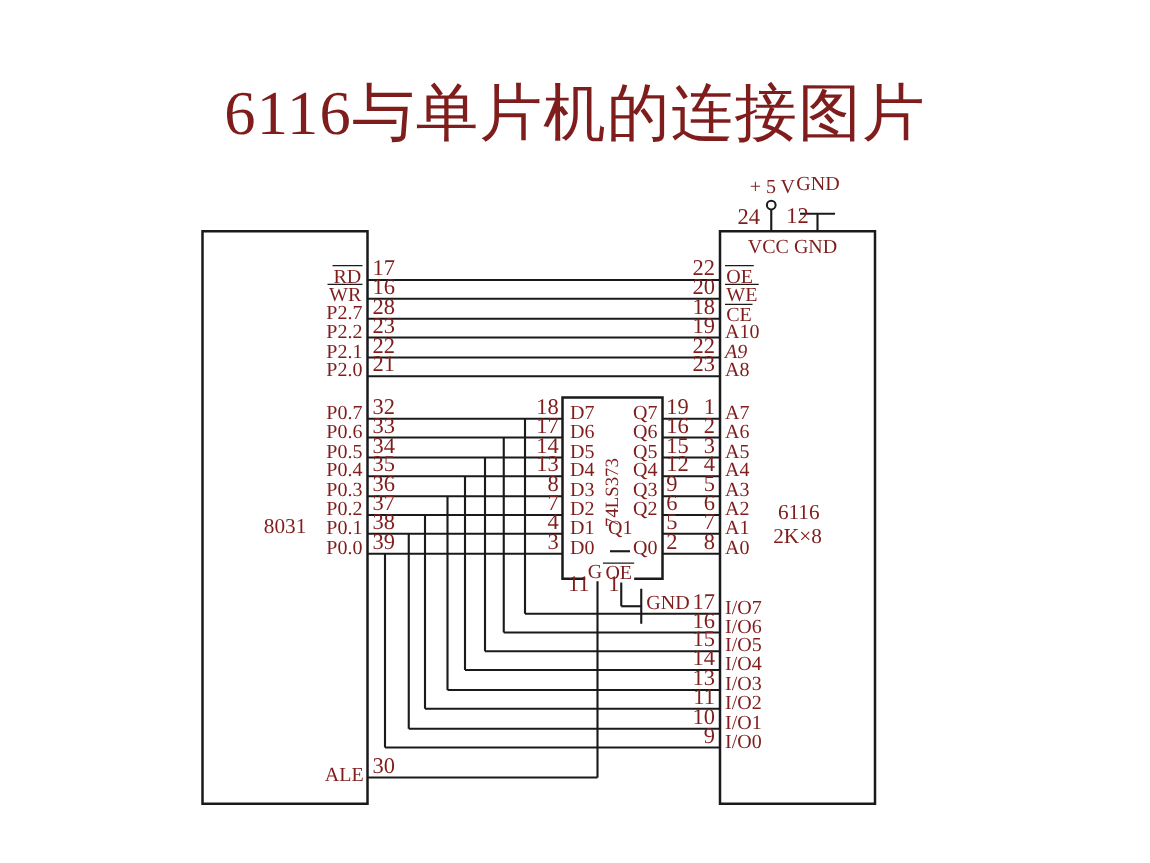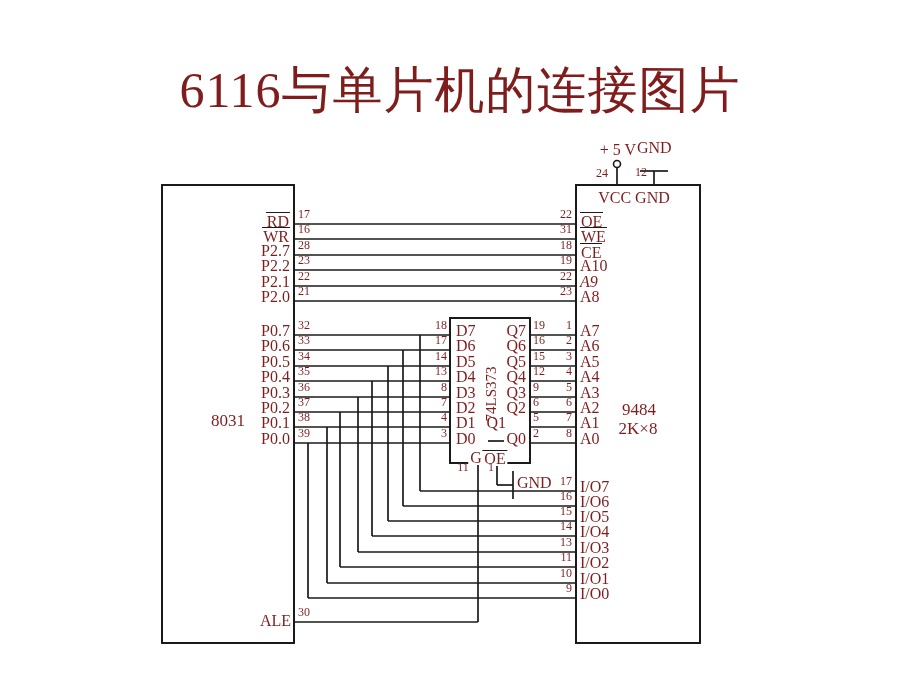--- a/index.html
+++ b/index.html
@@ -2,21 +2,21 @@
 <html><head>
 <meta charset="utf-8">
 <style>
   html,body{margin:0;padding:0;background:#fff;}
   .stage{position:relative;width:920px;height:690px;background:#fff;overflow:hidden;
          font-family:"Liberation Serif","DejaVu Serif",serif;color:#7f1d1d;margin-top:13px;}
   .title{position:absolute;left:0;top:44px;width:920px;text-align:center;
          font-size:50px;letter-spacing:1px;white-space:nowrap;}
   svg.wires{position:absolute;left:0;top:0;}
   .t{position:absolute;font-size:16px;line-height:15px;white-space:nowrap;}
-  .num{font-size:12px;}
+  .num{font-size:18px;}
   .ov{display:inline-block;border-top:1.5px solid #1a1a1a;padding:1px 1px 0 1px;}
   .chip{font-size:17px;}
   .vtext{position:absolute;font-size:15px;white-space:nowrap;
          transform:translate(-50%,-50%) rotate(-90deg);}
   .bgw{background:#fff;padding:0 2px;}
 </style>
 </head>
 <body>
 
 <div class="stage">
@@ -76,21 +76,21 @@
       <line x1="654" y1="158" x2="654" y2="172" stroke="#1a1a1a" stroke-width="1.7"></line>
     </svg>
 
   <div id="labels">
       <span class="t ov" style="right: 630px; top: 199px;">RD</span>
       <span class="t num" style="left: 298px; top: 194px;">17</span>
       <span class="t num" style="right: 348px; top: 194px;">22</span>
       <span class="t ov" style="left: 580px; top: 199px;">OE</span>
       <span class="t ov" style="right: 630px; top: 214px;">WR</span>
       <span class="t num" style="left: 298px; top: 209px;">16</span>
-      <span class="t num" style="right: 348px; top: 209px;">31</span>
+      <span class="t num" style="right: 348px; top: 209px;">20</span>
       <span class="t ov" style="left: 580px; top: 214px;">WE</span>
       <span class="t " style="right: 630px; top: 230px;">P2.7</span>
       <span class="t num" style="left: 298px; top: 225px;">28</span>
       <span class="t num" style="right: 348px; top: 225px;">18</span>
       <span class="t ov" style="left: 580px; top: 230px;">CE</span>
       <span class="t " style="right: 630px; top: 245px;">P2.2</span>
       <span class="t num" style="left: 298px; top: 240px;">23</span>
       <span class="t num" style="right: 348px; top: 240px;">19</span>
       <span class="t " style="left: 580px; top: 245px;">A10</span>
       <span class="t " style="right: 630px; top: 261px;">P2.1</span>
@@ -187,17 +187,17 @@
       <span class="t ov bgw" style="left: 495px; transform: translateX(-50%); top: 437px;">OE</span>
       <span class="t num" style="left: 463px; transform: translateX(-50%); top: 447px;">11</span>
       <span class="t num" style="left: 491px; transform: translateX(-50%); top: 447px;">1</span>
       <span class="t " style="left: 517px; top: 462px;">GND</span>
       <span class="t " style="right: 284px; top: 129px;">+ 5 V</span>
       <span class="t " style="left: 637px; top: 127px;">GND</span>
       <span class="t num" style="right: 312px; top: 153px;">24</span>
       <span class="t num" style="right: 273px; top: 152px;">12</span>
       <span class="t " style="left: 634px; transform: translateX(-50%); top: 177px;">VCC GND</span>
       <span class="t chip" style="left: 228px; transform: translateX(-50%); top: 400px;">8031</span>
-      <span class="t chip" style="left: 639px; transform: translateX(-50%); top: 389px;">9484</span>
+      <span class="t chip" style="left: 639px; transform: translateX(-50%); top: 389px;">6116</span>
       <span class="t chip" style="left: 638px; transform: translateX(-50%); top: 408px;">2K×8</span>
       <span class="vtext" style="left: 491px; top: 381px;">74LS373</span>
     </div>
 </div>
 
 </body></html>

